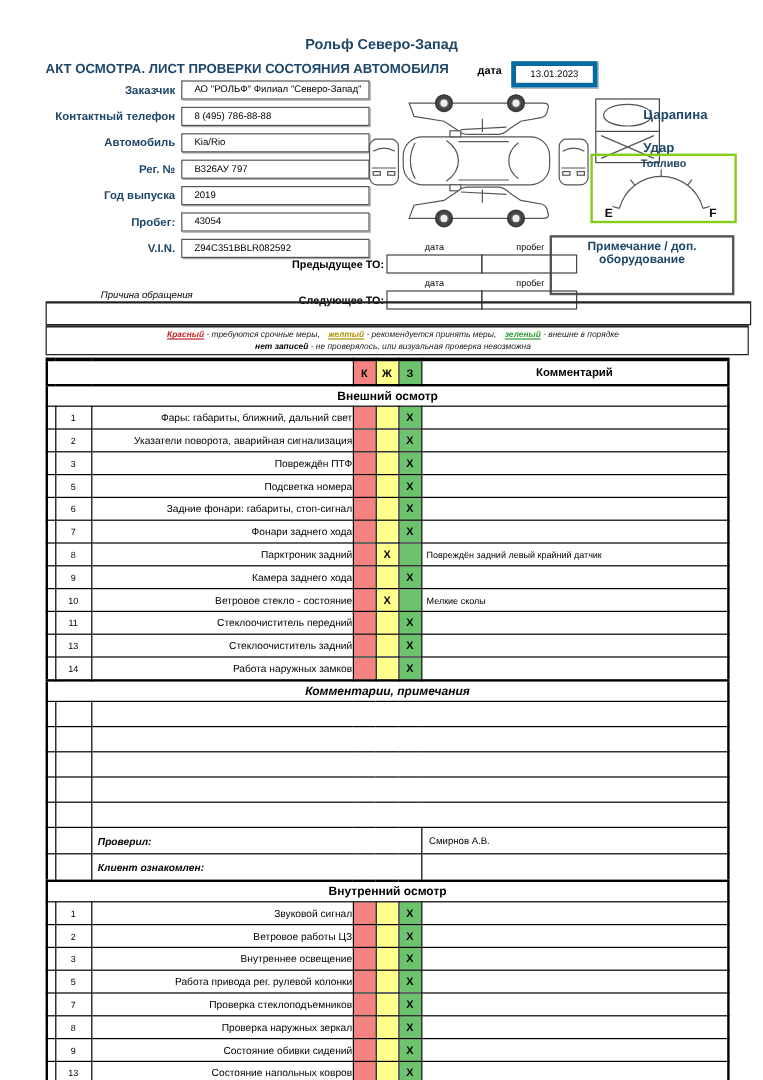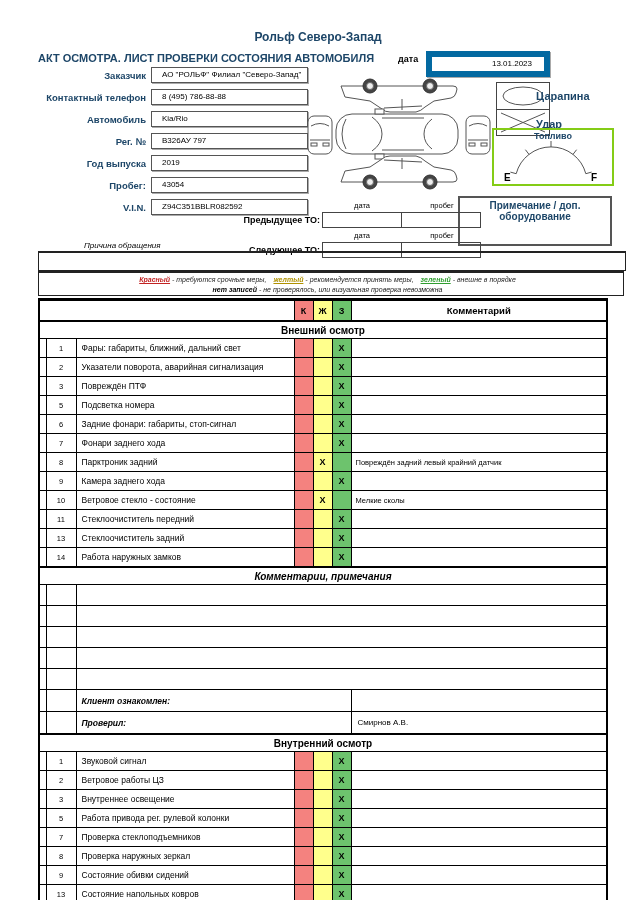--- a/index.html
+++ b/index.html
@@ -3,22 +3,22 @@
 <meta charset="utf-8">
 <style>
   html,body{margin:0;padding:0;background:#e8e8e8;}
   .page{position:relative;width:636px;height:900px;background:#fff;margin:0 auto;
         font-family:"Liberation Sans",sans-serif;color:#000;overflow:hidden;}
   
   .company{position:absolute;top:30px;left:0;width:100%;text-align:center;
            font-weight:bold;font-size:12px;color:var(--navy);}
   .doc-title{position:absolute;top:52px;left:38px;font-weight:bold;font-size:11px;color:var(--navy);}
   .date-label{position:absolute;top:54px;left:398px;font-weight:bold;font-size:9px;}
-  .date-box{position:absolute;top:51px;left:426px;width:64px;height:14px;border:6px solid #0369a1;
-            box-shadow:1px 1px 0 #aaa;font-size:8px;text-align:center;line-height:14px;padding-left:48px;}
+  .date-box{position:absolute;top:51px;left:426px;width:64px;height:14px;border:4px solid #0369a1;
+            box-shadow:1px 1px 0 #aaa;font-size:8px;text-align:center;line-height:14px;}
   
   .fields{position:absolute;top:64px;left:0;width:308px;}
   .field-row{display:flex;align-items:center;height:22px;}
   .field-label{width:146px;text-align:right;font-weight:bold;font-size:9.5px;color:var(--navy);padding-right:5px;flex:none;}
   .field-box{flex:1;height:14px;border:1px solid #555;box-shadow:1px 1px 0 #aaa;
              font-size:8px;line-height:14px;padding-left:10px;white-space:nowrap;overflow:hidden;}
   
   .to-block{position:absolute;left:230px;top:201px;width:262px;}
   .to-head{display:flex;height:11px;font-size:7.5px;}
   .to-head .h-sp{width:92px;}
@@ -55,21 +55,21 @@
   table.check{position:absolute;left:38px;top:298px;width:570px;border-collapse:collapse;table-layout:fixed;
               border:2px solid #000;border-top:3px solid #000;}
   .check td{border:1px solid #000;padding:0;font-size:8.5px;overflow:hidden;white-space:nowrap;}
   .check tr.hdr td{height:19px;}
   .check td.hcell{text-align:center;font-weight:bold;font-size:9px;}
   .check td.hcmt{text-align:center;font-weight:bold;font-size:9.5px;}
   .check tr.sec td{height:16px;text-align:center;font-weight:bold;font-size:10px;border-top:2px solid #000;}
   .check tr.sec.it td{font-style:italic;}
   .check tr.data td{height:18px;}
   .check td.num{text-align:center;font-size:7.5px;}
-  .check td.lbl{padding-left:5px;}
+  .check td.lbl{padding-left:5px;text-align:right;}
   .check td.cell{text-align:center;font-weight:bold;font-size:9px;}
   .check td.red{background:var(--red);}
   .check td.yellow{background:var(--yellow);}
   .check td.green{background:var(--green);}
   .check td.cmt{padding-left:4px;font-size:7.5px;}
   .check tr.empty td{height:20px;}
   .check tr.sign td{height:21px;}
   .check td.slabel{font-weight:bold;font-style:italic;padding-left:5px;}
   .check td.sval{padding-left:6px;font-size:8px;}
   svg .ln{stroke:#555;fill:none;stroke-width:1;}
@@ -390,29 +390,29 @@
           <td colspan="5"></td>
         </tr>
         <tr class="empty">
           <td class="sp"></td>
           <td class="num"></td>
           <td colspan="5"></td>
         </tr>
         <tr class="sign">
           <td class="sp"></td>
           <td class="num"></td>
+          <td class="slabel" colspan="4">Проверил:</td>
+          <td class="sval">Смирнов А.В.</td>
+        </tr>
+        <tr class="sign">
+          <td class="sp"></td>
+          <td class="num"></td>
           <td class="slabel" colspan="4">Клиент ознакомлен:</td>
           <td class="sval"></td>
         </tr>
-        <tr class="sign">
-          <td class="sp"></td>
-          <td class="num"></td>
-          <td class="slabel" colspan="4">Проверил:</td>
-          <td class="sval">Смирнов А.В.</td>
-        </tr>
         <tr class="sec">
           <td colspan="7">Внутренний осмотр</td>
         </tr>
         <tr class="data">
           <td class="sp"></td>
           <td class="num">1</td>
           <td class="lbl">Звуковой сигнал</td>
           <td class="cell red"></td>
           <td class="cell yellow"></td>
           <td class="cell green">X</td>

